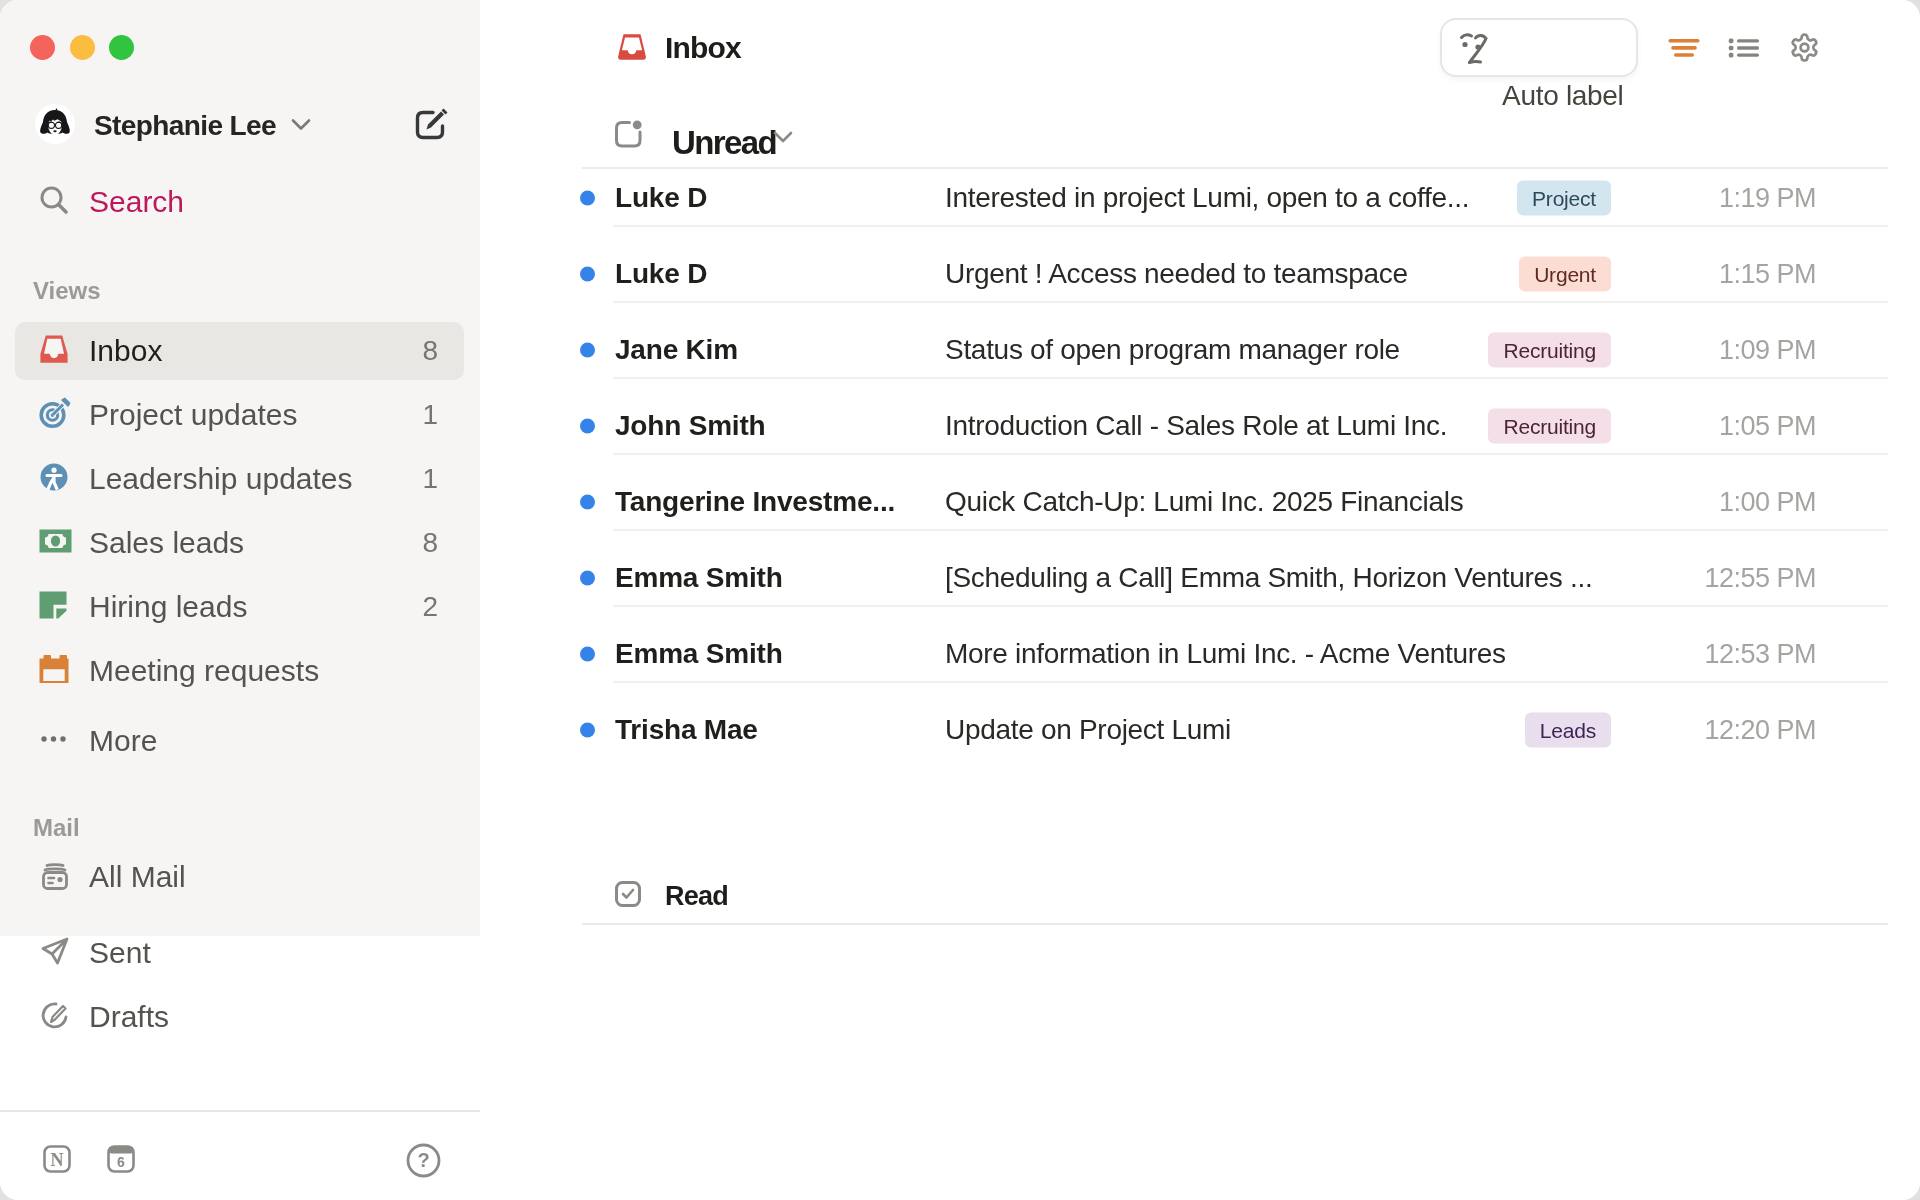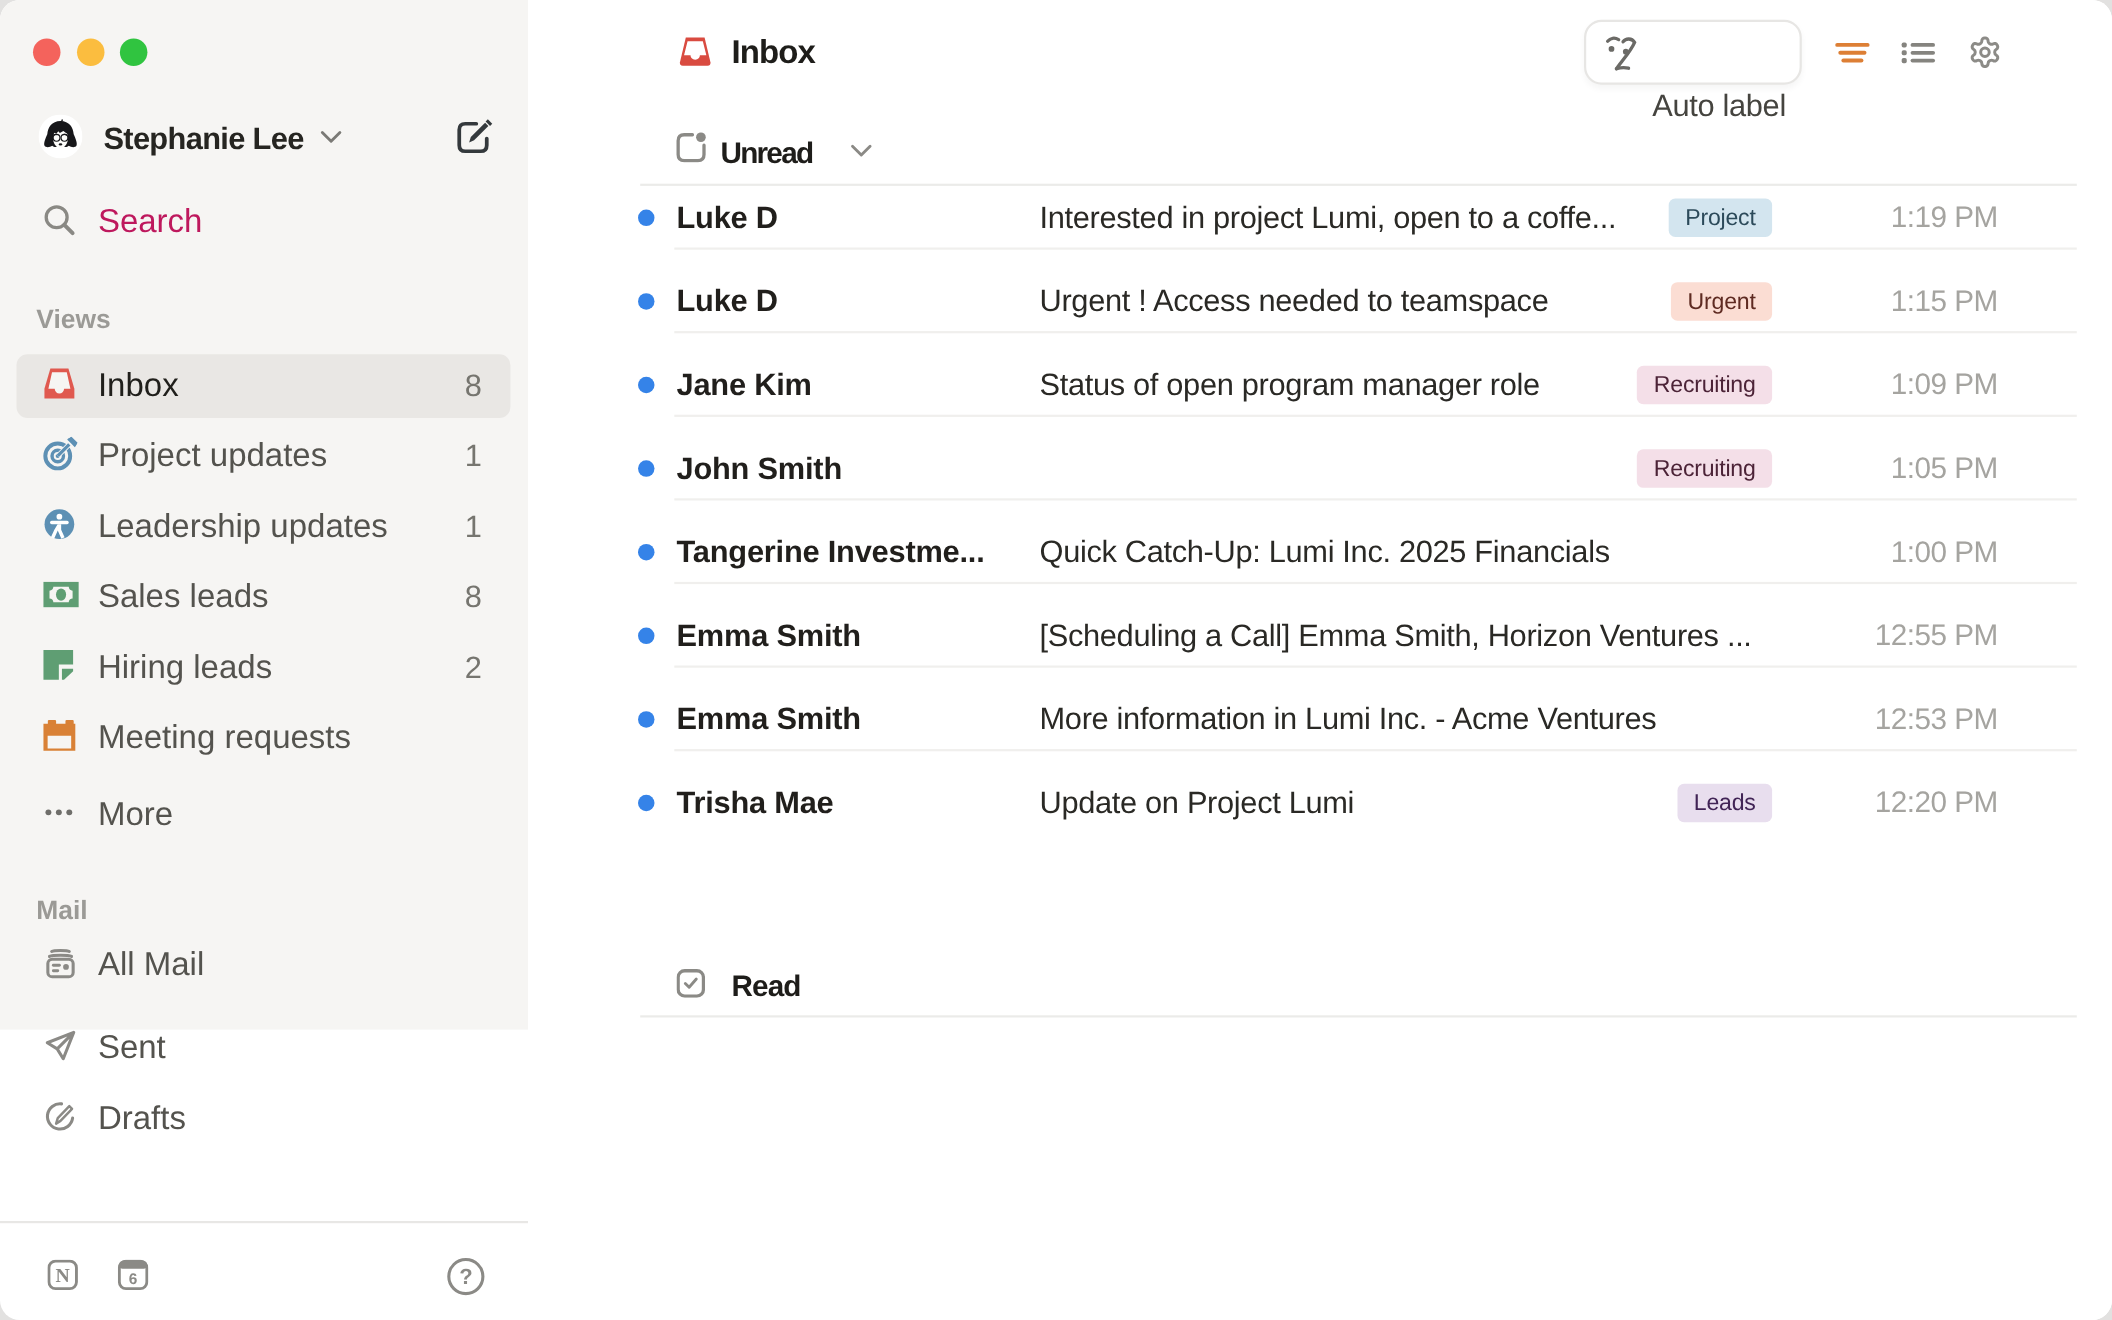--- a/index.html
+++ b/index.html
@@ -214,21 +214,21 @@
     </svg>
     <svg class="abs" style="left:1309px; top:32px;" width="31" height="31" viewBox="0 0 24 24" fill="none" stroke="#8c8b87" stroke-width="2.1" stroke-linecap="round" stroke-linejoin="round">
       <path d="M12.22 2h-.44a2 2 0 0 0-2 2v.18a2 2 0 0 1-1 1.73l-.43.25a2 2 0 0 1-2 0l-.15-.08a2 2 0 0 0-2.73.73l-.22.38a2 2 0 0 0 .73 2.73l.15.1a2 2 0 0 1 1 1.72v.51a2 2 0 0 1-1 1.74l-.15.09a2 2 0 0 0-.73 2.73l.22.38a2 2 0 0 0 2.73.73l.15-.08a2 2 0 0 1 2 0l.43.25a2 2 0 0 1 1 1.73V20a2 2 0 0 0 2 2h.44a2 2 0 0 0 2-2v-.18a2 2 0 0 1 1-1.73l.43-.25a2 2 0 0 1 2 0l.15.08a2 2 0 0 0 2.73-.73l.22-.39a2 2 0 0 0-.73-2.73l-.15-.08a2 2 0 0 1-1-1.74v-.5a2 2 0 0 1 1-1.74l.15-.09a2 2 0 0 0 .73-2.73l-.22-.38a2 2 0 0 0-2.73-.73l-.15.08a2 2 0 0 1-2 0l-.43-.25a2 2 0 0 1-1-1.73V4a2 2 0 0 0-2-2z"></path>
       <circle cx="12" cy="12" r="3"></circle>
     </svg>
 
     <svg class="abs" style="left:134px; top:120px;" width="28" height="28" viewBox="0 0 28 28">
       <path d="M15.5 2.5 H8 C4.5 2.5 2.5 4.5 2.5 8 V20.5 C2.5 24 4.5 26 8 26 H20.5 C24 26 26 24 26 20.5 V12" fill="none" stroke="#8b8a86" stroke-width="3" stroke-linecap="round"></path>
       <circle cx="23.2" cy="4.8" r="4.4" fill="#8b8a86"></circle>
     </svg>
-    <div class="abs" style="left:175px; top:124px; font-size:27px; font-weight:700; letter-spacing:-1.6px; color:#1e1d1a;">Unread</div>
+    <div class="abs" style="left:192px; top:124px; font-size:33px; font-weight:700; letter-spacing:-1.6px; color:#1e1d1a;">Unread</div>
     <svg class="abs" style="left:292px; top:128px;" width="22" height="18" viewBox="0 0 22 18">
       <path d="M3 5 L11 13 L19 5" fill="none" stroke="#8b8a86" stroke-width="2.6" stroke-linecap="round" stroke-linejoin="round"></path>
     </svg>
     <div class="hdivider" style="top:167px;"></div>
 
     <div class="row" style="top:170px;">
       <span class="udot"></span>
         <span class="sender">Luke D</span>
       <span class="subject">Interested in project Lumi, open to a coffe...</span>
       <span class="chip" style="background:#d3e5ef; color:#2c4a5a;">Project</span>
@@ -247,20 +247,21 @@
       <span class="udot"></span>
         <span class="sender">Jane Kim</span>
       <span class="subject">Status of open program manager role</span>
       <span class="chip" style="background:#f4dfe8; color:#4c2337;">Recruiting</span>
       <span class="time">1:09 PM</span>
       <div class="rowsep"></div>
     </div>
     <div class="row" style="top:398px;">
       <span class="udot"></span>
         <span class="sender">John Smith</span>
+      <span class="subject">Introduction Call - Sales Role at Lumi Inc.</span>
       <span class="chip" style="background:#f4dfe8; color:#4c2337;">Recruiting</span>
       <span class="time">1:05 PM</span>
       <div class="rowsep"></div>
     </div>
     <div class="row" style="top:474px;">
       <span class="udot"></span>
         <span class="sender">Tangerine Investme...</span>
       <span class="subject">Quick Catch-Up: Lumi Inc. 2025 Financials</span>
       <span class="time">1:00 PM</span>
       <div class="rowsep"></div>

